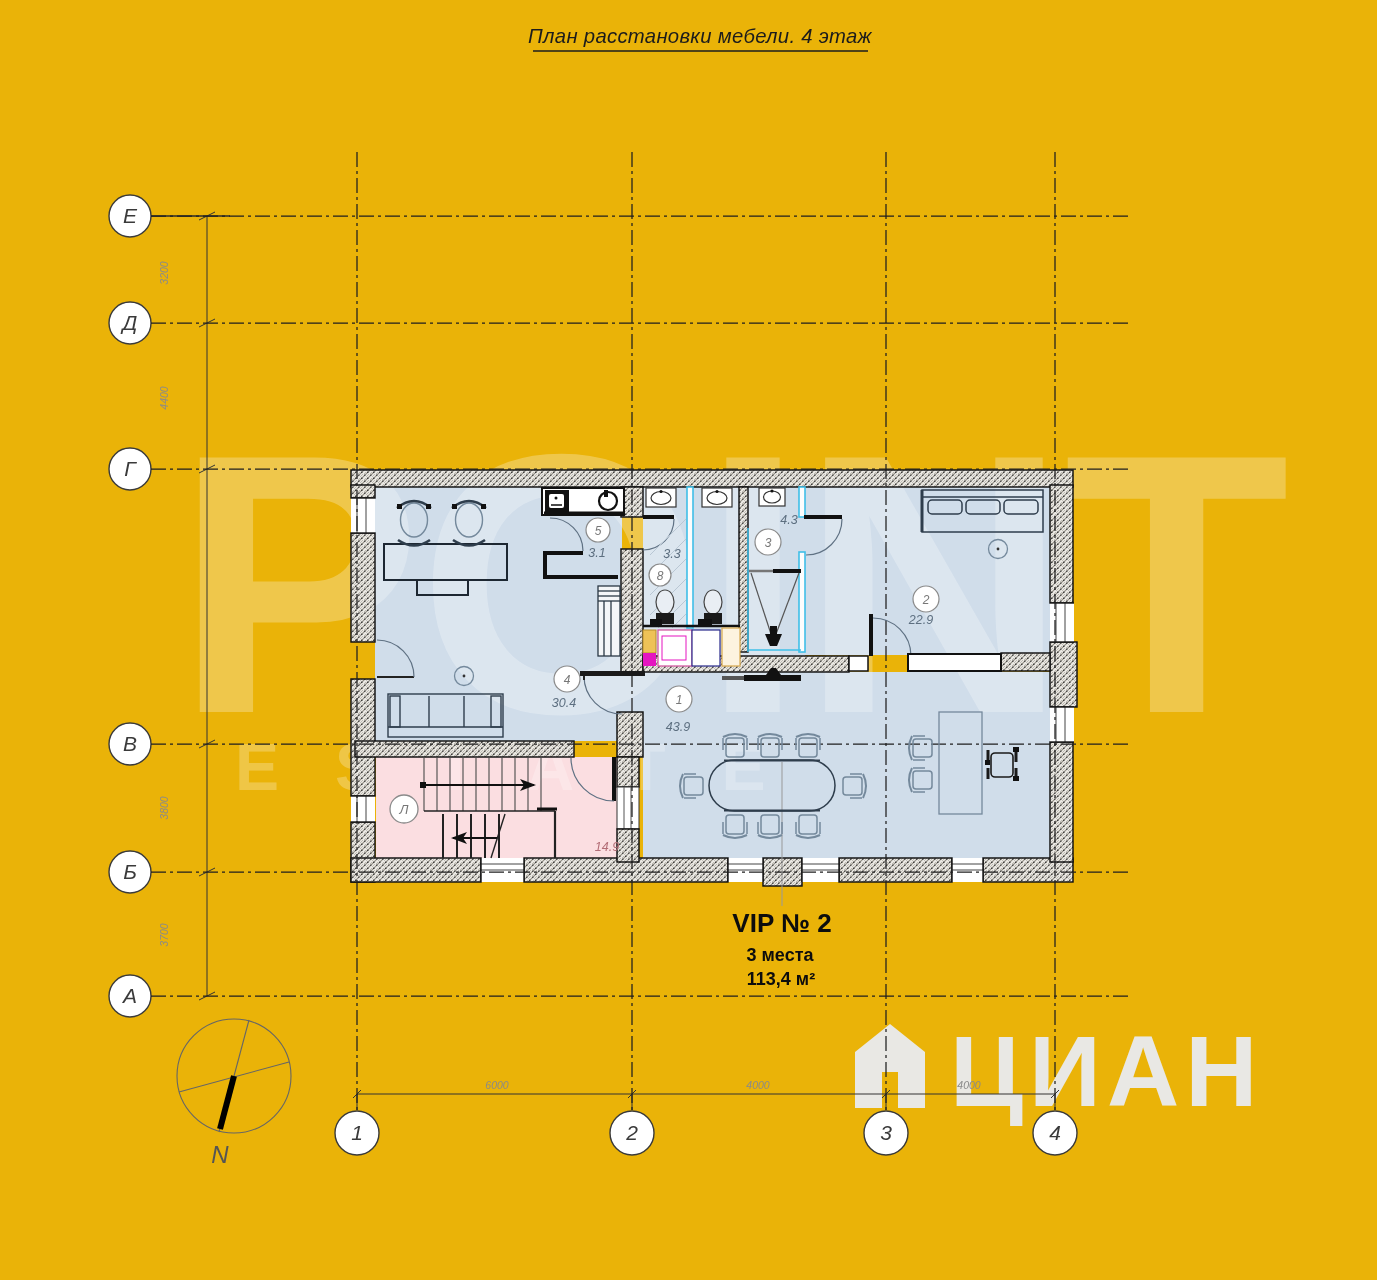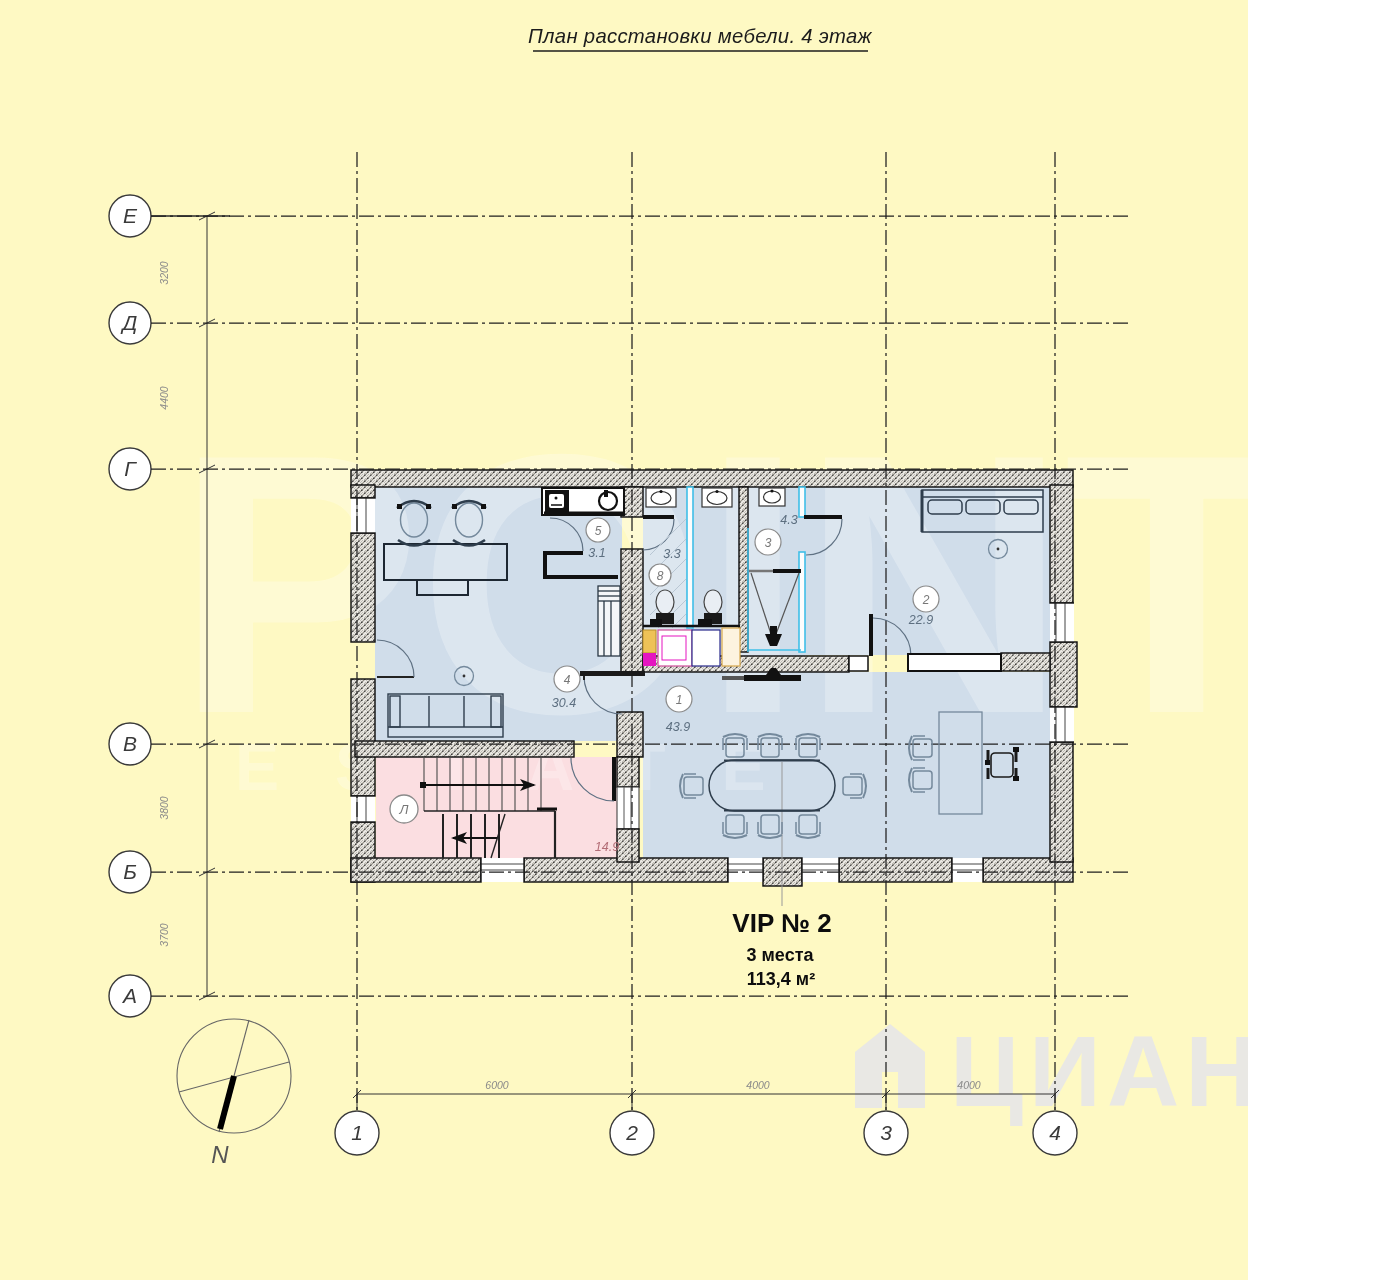--- a/index.html
+++ b/index.html
@@ -1,16 +1,16 @@
 <!DOCTYPE html>
 <html><head>
 <meta charset="utf-8">
 <style>
 html,body{margin:0;padding:0;background:#fff;}
-#page{position:relative;width:1248px;height:1280px;background:#fef9c3;overflow:hidden;}
+#page{position:relative;width:1377px;height:1280px;background:#eab308;overflow:hidden;}
 text{font-family:"Liberation Sans",sans-serif;}
 </style>
 </head>
 <body>
 <div id="page">
 <svg width="1377" height="1280" viewBox="0 0 1377 1280">
 <defs>
 <pattern id="hatch" width="6" height="6" patternUnits="userSpaceOnUse">
 <rect width="6" height="6" fill="#eceae5"></rect>
 <path d="M-1.5,1.5 L1.5,-1.5 M-1.5,7.5 L7.5,-1.5 M4.5,7.5 L7.5,4.5" stroke="#8f8b82" stroke-width="1.15" fill="none"></path>

